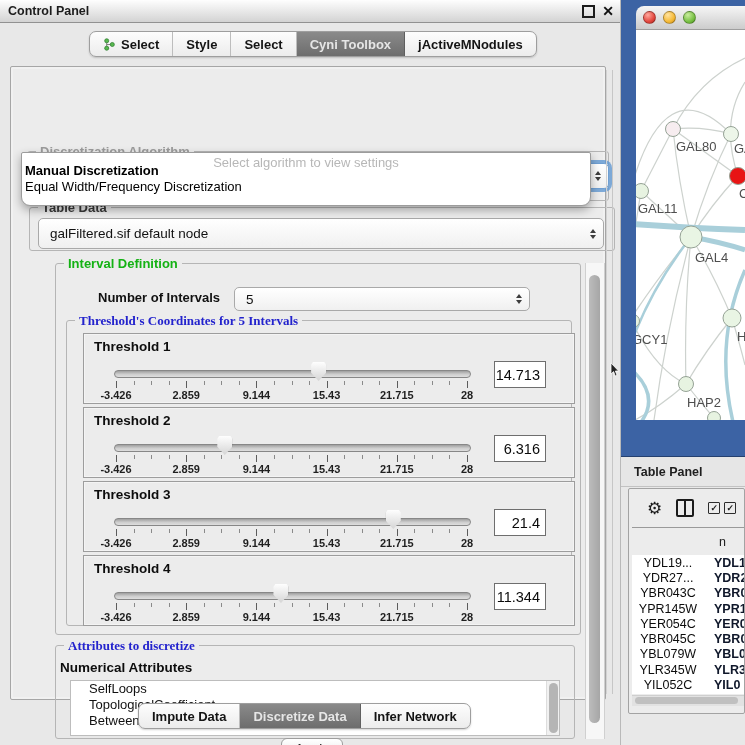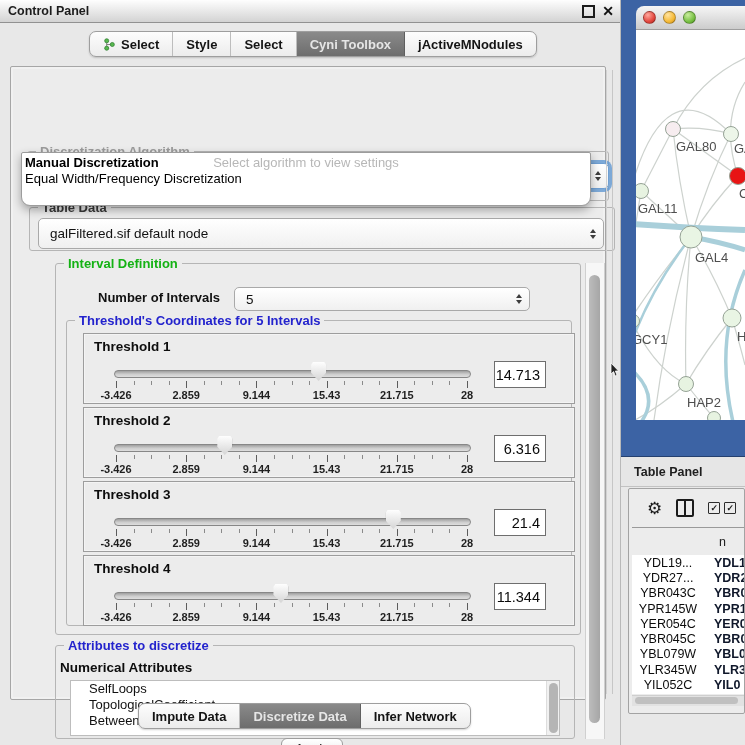--- a/index.html
+++ b/index.html
@@ -25,21 +25,21 @@
 
   
   .main-panel{position:absolute;left:10px;top:66px;width:594px;height:632px;background:#ececec;border:1px solid #a6a6a6;border-radius:2px;box-shadow:inset 0 0 0 2px #f1f1f1;}
   .edge-lines{position:absolute;left:606px;top:70px;width:5px;height:624px;border-left:1px solid #d2d2d2;border-right:1px solid #c6c6c6;}
 
   
   .group{position:absolute;border:1px solid #b5b5b5;border-radius:3px;}
   .gtitle{position:absolute;top:-8px;left:8px;background:#ececec;padding:0 4px;font-size:13px;font-weight:600;color:#3a3a3a;white-space:nowrap;}
   .gtitle.gray{color:#9b9b9b;font-weight:700;}
   .gtitle.green{color:#14b214;}
-  .gtitle.blue{color:#2323cd;}
+  .gtitle.blue{color:#2323cd;font-family:Liberation Serif, serif;}
 
   .alg-group{left:16px;top:84px;width:580px;height:48px;}
   .td-group{left:18px;top:140px;width:584px;height:42px;}
   .ival-group{left:44px;top:196px;width:524px;height:370px;}
   .thr-group{left:10px;top:56px;width:504px;height:304px;}
   .attr-group{left:44px;top:578px;width:518px;height:92px;}
 
   
   .combo{position:absolute;height:31px;background:linear-gradient(#ffffff,#f0f0f0);border:1px solid #a9a9a9;border-radius:5px;display:flex;align-items:center;font-size:13.5px;color:#111;padding-left:11px;box-sizing:border-box;}
   .combo .ctext{flex:1;overflow:hidden;white-space:nowrap;}
@@ -47,21 +47,21 @@
   .stepper i{display:block;width:0;height:0;border-left:3.5px solid transparent;border-right:3.5px solid transparent;}
   .stepper .up{border-bottom:4.5px solid #3d3d3d;}
   .stepper .dn{border-top:4.5px solid #3d3d3d;}
   .focus-combo{left:22px;top:96px;width:576px;height:26px;border:1px solid #6f9fd2;box-shadow:0 0 0 3px rgba(98,152,210,.8);}
   .td-combo{left:8px;top:10px;width:566px;}
   .num-combo{left:178px;top:23px;width:296px;height:24px;}
 
   
   .popup{position:absolute;left:10px;top:85px;width:568px;height:52px;background:#fff;border:1px solid #9c9c9c;border-radius:2px 2px 9px 9px;box-shadow:0 4px 10px rgba(0,0,0,.32);z-index:20;}
   .popup-placeholder{position:absolute;left:0;top:2px;width:100%;text-align:center;font-size:13px;color:#b7b7b7;}
-  .popup-opts{position:absolute;left:3px;top:2px;width:100%;}
+  .popup-opts{position:absolute;left:3px;top:10px;width:100%;}
   .popup-opt{font-size:13px;color:#000;line-height:16px;white-space:nowrap;}
   .popup-opt.sel{font-weight:700;}
 
   
   .numrow-label{position:absolute;left:42px;top:26px;font-size:13px;font-weight:700;color:#111;}
   .thr-panel{position:absolute;left:16px;width:492px;height:71px;border:1px solid #9d9d9d;background:#ececec;box-shadow:inset 0 0 0 1px #f4f4f4;box-sizing:border-box;}
   .thr-label{position:absolute;left:10px;top:5px;font-size:13.5px;font-weight:700;color:#0d0d0d;}
   .slider{position:absolute;left:0;top:0;width:100%;height:100%;}
   .track{position:absolute;left:30px;top:36px;width:355px;height:6px;border:1px solid #878787;border-radius:4px;background:linear-gradient(#9f9f9f,#cecece 55%,#dedede);}
   .thumb{position:absolute;top:28px;width:15px;height:19px;background:linear-gradient(#fefefe,#d5d5d5);clip-path:polygon(12% 0,88% 0,100% 14%,100% 56%,50% 100%,0 56%,0 14%);filter:drop-shadow(0 0 1px #6f6f6f);}

